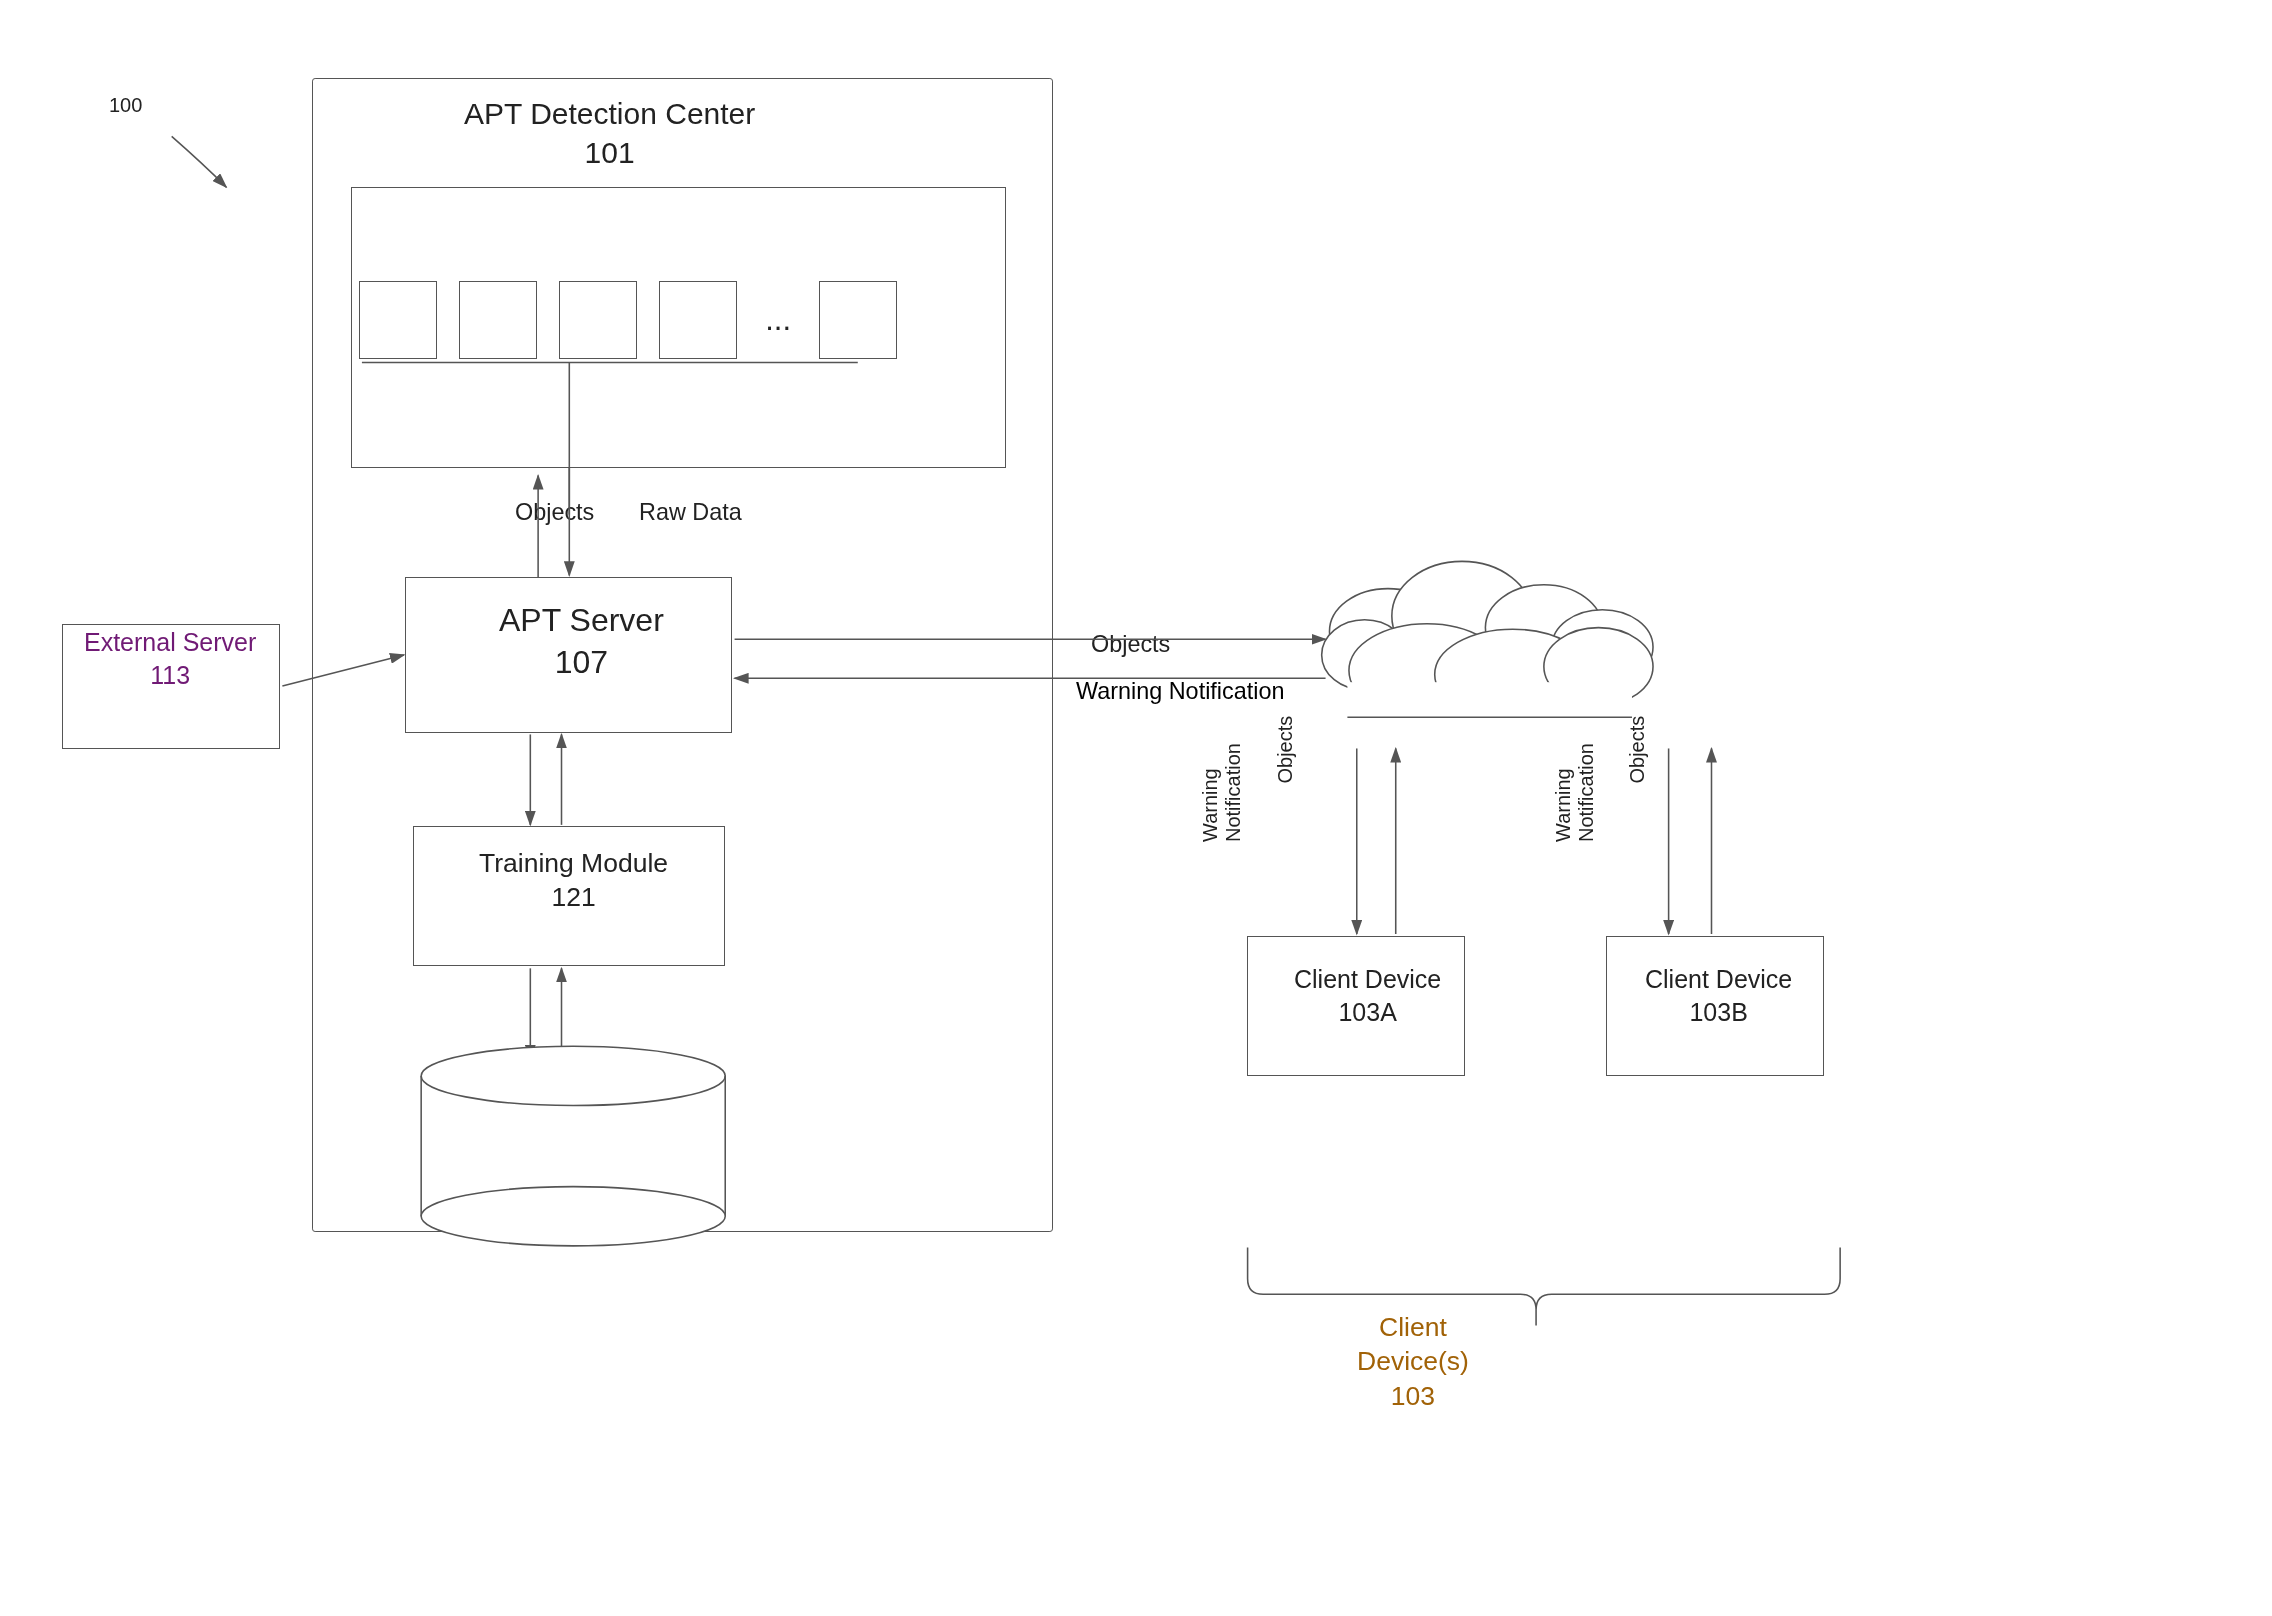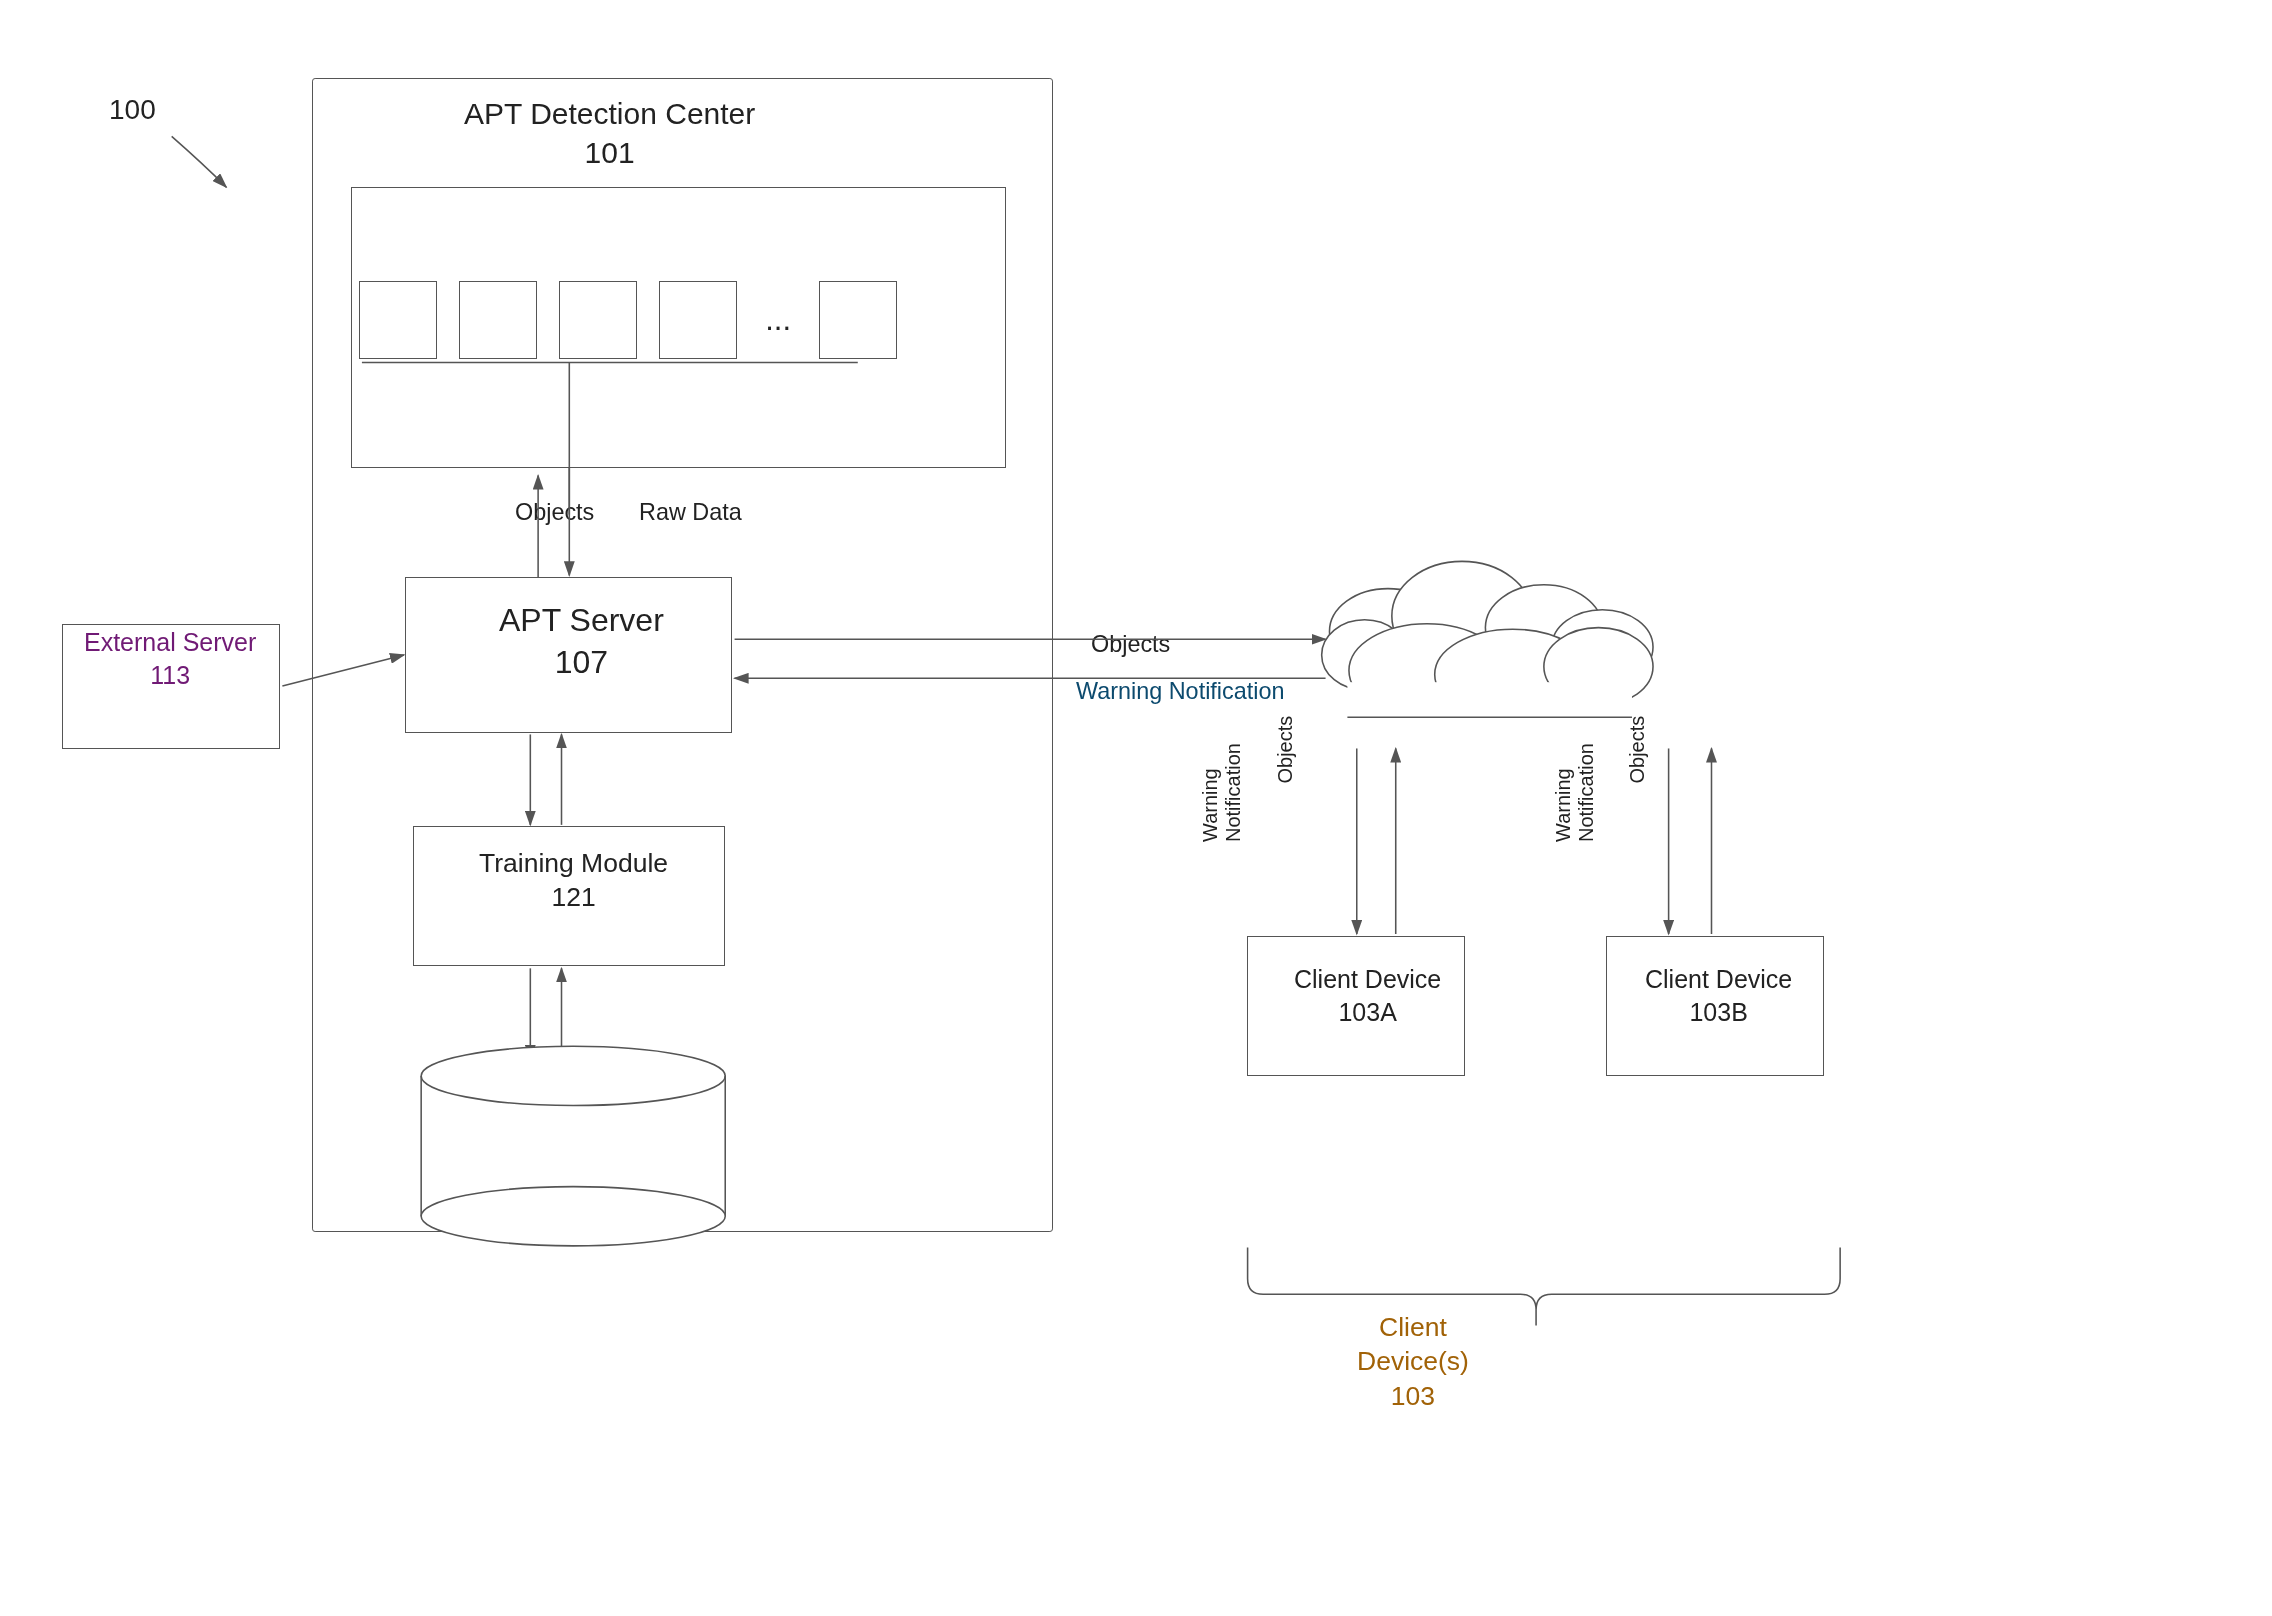--- a/index.html
+++ b/index.html
@@ -17,21 +17,21 @@
       top: 0; left: 0;
       width: 2273px;
       height: 1617px;
     }
 
     
     .ref-100 {
       position: absolute;
       top: 94px;
       left: 109px;
-      font-size: 28px;
+      font-size: 20px;
       color: #222;
     }
 
     
     .apt-detection-center {
       position: absolute;
       top: 78px;
       left: 312px;
       width: 741px;
       height: 1154px;
@@ -292,21 +292,21 @@
       font-size: 23.4px;
       color: #222;
     }
 
     
     .warning-notif-right-label {
       position: absolute;
       top: 678px;
       left: 1076px;
       font-size: 23.4px;
-      color: #0c4a6e;
+      color: #000000;
     }
 
     svg.diagram-svg {
       position: absolute;
       top: 0; left: 0;
       width: 2273px;
       height: 1617px;
       pointer-events: none;
     }
   </style>

